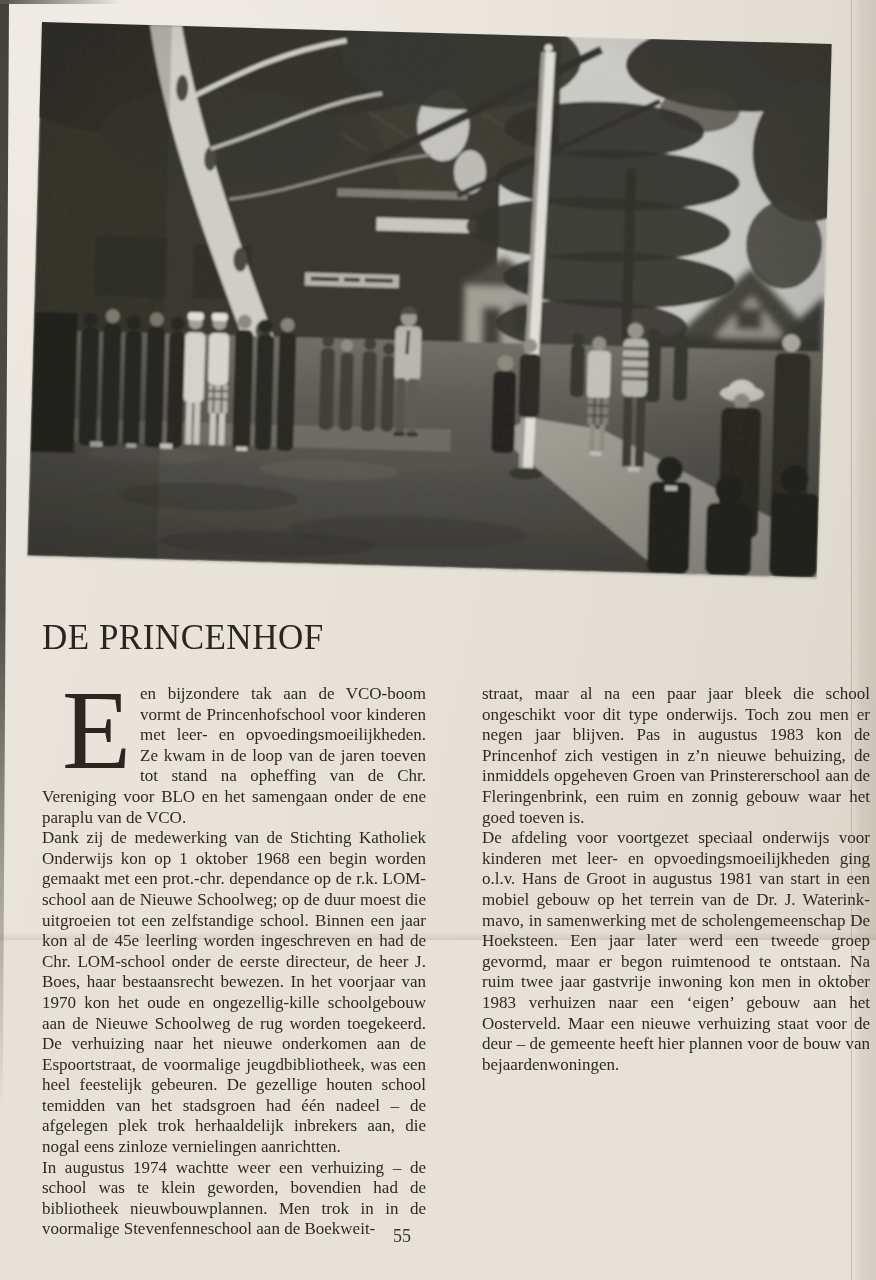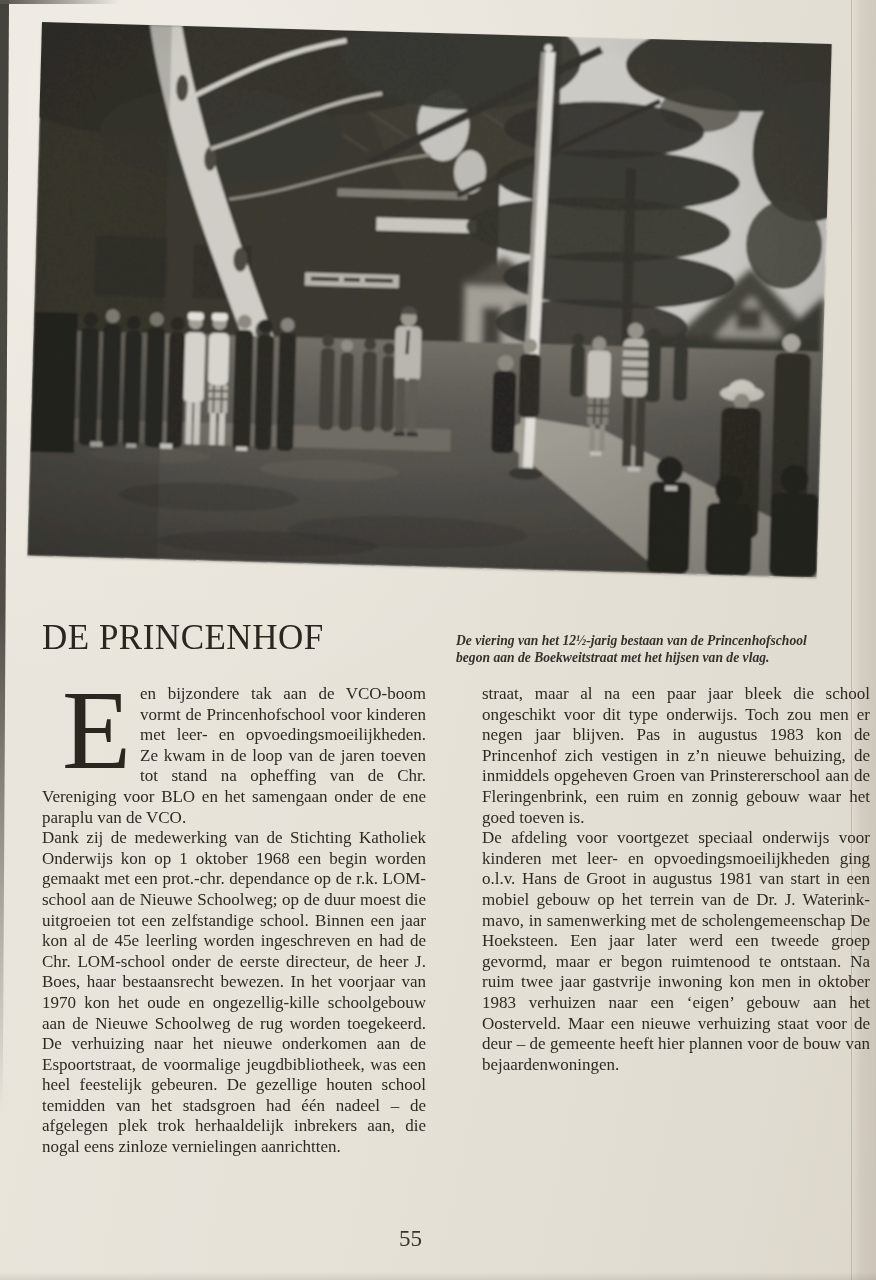--- a/index.html
+++ b/index.html
@@ -1,18 +1,18 @@
 <!DOCTYPE html>
 <html lang="nl"><head>
 <meta charset="utf-8">
 <style>
   html,body{margin:0;padding:0;}
   body{width:876px;height:1280px;overflow:hidden;background:#e7e2d8;}
   .scan{
-    position:relative;width:876px;height:1280px;
+    position:relative;width:876px;height:940px;
     background:
       radial-gradient(130% 90% at 18% 8%, rgba(255,255,255,0.28) 0%, rgba(255,255,255,0) 55%),
       linear-gradient(102deg, #ebe6dd 0%, #e7e2d8 48%, #e0dbd0 88%, #dcd6ca 100%);
     font-family:"Liberation Serif", serif;
     color:#2f2a24;
   }
   
   .gutter{
     position:absolute;left:0;top:0;width:9px;height:1110px;
     background:linear-gradient(to bottom,#44423c 0%,#504e46 55%,rgba(80,78,70,0) 100%);
@@ -55,22 +55,22 @@
   .col-left{left:42px;width:384px;}
   .col-right{left:482px;width:388px;}
   .col p{margin:0;}
   .dropcap{
     float:left;
     font-size:113px;line-height:82px;
     margin:5px 9px 0 20px;
     color:#2b2620;
   }
   .pageno{
-    position:absolute;left:399px;top:1226px;width:48px;
-    font-size:23px;color:#38332c;
+    position:absolute;left:378px;top:1226px;width:48px;
+    text-align:center;font-size:18px;color:#38332c;
   }
 </style>
 </head>
 <body>
 
 <div class="scan">
 
   <div class="gutter"></div>
   <div class="top-sliver"></div>
   <div class="right-edge"></div>
@@ -332,25 +332,25 @@
 
         <rect x="0" y="0" width="790" height="534" fill="url(#vig)"></rect>
         <rect x="0" y="0" width="130" height="534" fill="rgba(20,20,16,0.18)"></rect>
         <rect x="0" y="0" width="790" height="534" filter="url(#grain)"></rect>
       </g>
     </svg>
   </div>
 
   <h1 class="title">DE PRINCENHOF</h1>
 
-  <p class="caption">De viering van het 12½-jarig bestaan van de Princenhofschool begon aan de Boekweitstraat met het hijsen van de vlag.</p>
 
   <div class="col col-left">
     <p><span class="dropcap">E</span><span>en bijzondere tak aan de VCO-boom vormt de Princenhofschool voor kinderen met leer- en opvoedingsmoeilijkheden. Ze kwam in de loop van de jaren toeven tot stand na opheffing van de Chr. Vereniging voor BLO en het samengaan onder de ene paraplu van de VCO.</span></p>
     <p>Dank zij de medewerking van de Stichting Katholiek Onderwijs kon op 1 oktober 1968 een begin worden gemaakt met een prot.-chr. dependance op de r.k. LOM-school aan de Nieuwe Schoolweg; op de duur moest die uitgroeien tot een zelfstandige school. Binnen een jaar kon al de 45e leerling worden ingeschreven en had de Chr. LOM-school onder de eerste directeur, de heer J. Boes, haar bestaansrecht bewezen. In het voorjaar van 1970 kon het oude en ongezellig-kille schoolgebouw aan de Nieuwe Schoolweg de rug worden toegekeerd. De verhuizing naar het nieuwe onderkomen aan de Espoortstraat, de voormalige jeugdbibliotheek, was een heel feestelijk gebeuren. De gezellige houten school temidden van het stadsgroen had één nadeel – de afgelegen plek trok herhaaldelijk inbrekers aan, die nogal eens zinloze vernielingen aanrichtten.</p>
+    <p>In augustus 1974 wachtte weer een verhuizing – de school was te klein geworden, bovendien had de bibliotheek nieuwbouwplannen. Men trok in in de voormalige Stevenfenneschool aan de Boekweit-</p>
   </div>
 
   <div class="col col-right">
     <p>straat, maar al na een paar jaar bleek die school ongeschikt voor dit type onderwijs. Toch zou men er negen jaar blijven. Pas in augustus 1983 kon de Princenhof zich vestigen in z’n nieuwe behuizing, de inmiddels opgeheven Groen van Prinstererschool aan de Fleringenbrink, een ruim en zonnig gebouw waar het goed toeven is.</p>
     <p>De afdeling voor voortgezet speciaal onderwijs voor kinderen met leer- en opvoedingsmoeilijkheden ging o.l.v. Hans de Groot in augustus 1981 van start in een mobiel gebouw op het terrein van de Dr. J. Waterink-mavo, in samenwerking met de scholengemeenschap De Hoeksteen. Een jaar later werd een tweede groep gevormd, maar er begon ruimtenood te ontstaan. Na ruim twee jaar gastvrije inwoning kon men in oktober 1983 verhuizen naar een ‘eigen’ gebouw aan het Oosterveld. Maar een nieuwe verhuizing staat voor de deur – de gemeente heeft hier plannen voor de bouw van bejaardenwoningen.</p>
   </div>
 
   <div class="pageno">55</div>
 </div>
 

